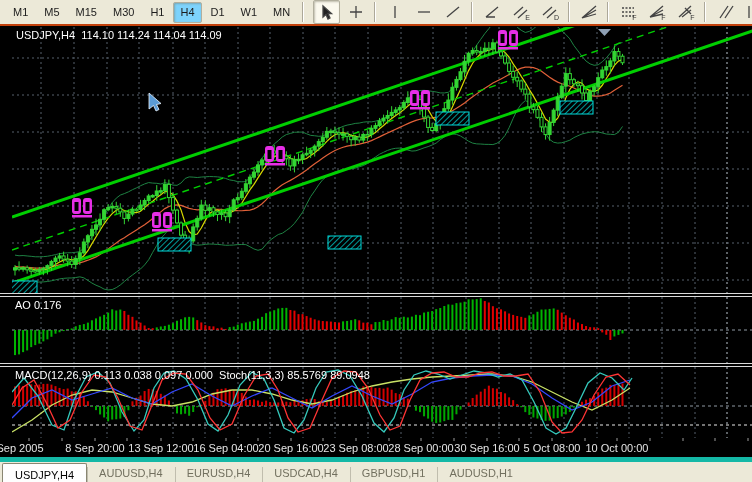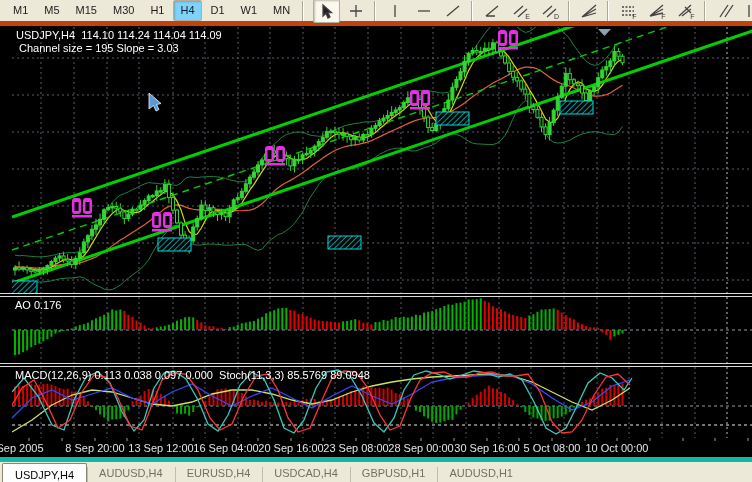--- a/index.html
+++ b/index.html
@@ -1,20 +1,20 @@
 <!DOCTYPE html>
 <html><head>
 <meta charset="utf-8">
 <style>
   html,body{margin:0;padding:0;background:#444;}
   #app{position:relative;width:752px;height:482px;background:#000;overflow:hidden;
        font-family:"Liberation Sans",sans-serif;-webkit-font-smoothing:none;}
   
   #toolbar{position:absolute;top:0;left:0;width:752px;height:26px;background:#ECE9D8;
-           border-bottom:5px solid #c2410c;display:flex;align-items:center;padding-left:5px;box-sizing:border-box;}
+           border-bottom:2px solid #c2410c;display:flex;align-items:center;padding-left:5px;box-sizing:border-box;}
   .tf-btn{font-size:11px;color:#1c1c1c;padding:3px 6px 4px;margin:0 1px;border:1px solid transparent;border-radius:2px;cursor:default;}
   .tf-btn.active{background:#7dd3fc;border:1px solid #b2af9e;box-shadow:inset 1px 1px 2px rgba(120,115,95,.45);}
   .tb-divider{width:0;height:20px;border-left:1px solid #aca899;border-right:1px solid #ffffff;margin:0 4px;}
   .tb-grip{width:5px;height:18px;margin:0 3px 0 1px;
            background:repeating-linear-gradient(180deg,#b7b4a3 0 2px,transparent 2px 4px);}
   .tool-btn{width:25px;height:22px;display:flex;align-items:center;justify-content:center;
             border:1px solid transparent;border-radius:2px;margin:0 1px;}
   .tool-btn.active{background:#FBF9EE;border:1px solid #b2af9e;box-shadow:inset 1px 1px 2px rgba(120,115,95,.45);}
   .tool-btn svg{display:block;}
   
@@ -140,21 +140,20 @@
         <span class="tool-btn" title="fibo-timezones">
           <svg width="18" height="16" viewBox="0 0 18 16">
             <path d="M4 2 V14 M9 2 V14 M14 2 V14" fill="none" stroke="#444" stroke-width="1.3"></path>
           </svg>
         </span>
       </span>
   </div>
 
   <div id="main-panel" class="panel">
     <div id="main-title" class="chart-label">USDJPY,H4  114.10 114.24 114.04 114.09</div>
-    <div id="main-subtitle" class="chart-label">Channel size = 195 Slope = 3.03</div>
     <svg id="main-svg" width="752" height="266">
         <g>
           <line x1="29" y1="0" x2="29" y2="266" stroke="#56606c" stroke-width="1" stroke-dasharray="2,3"></line>
           <line x1="62" y1="0" x2="62" y2="266" stroke="#56606c" stroke-width="1" stroke-dasharray="2,3"></line>
           <line x1="95" y1="0" x2="95" y2="266" stroke="#56606c" stroke-width="1" stroke-dasharray="2,3"></line>
           <line x1="127" y1="0" x2="127" y2="266" stroke="#56606c" stroke-width="1" stroke-dasharray="2,3"></line>
           <line x1="161" y1="0" x2="161" y2="266" stroke="#56606c" stroke-width="1" stroke-dasharray="2,3"></line>
           <line x1="193" y1="0" x2="193" y2="266" stroke="#56606c" stroke-width="1" stroke-dasharray="2,3"></line>
           <line x1="226" y1="0" x2="226" y2="266" stroke="#56606c" stroke-width="1" stroke-dasharray="2,3"></line>
           <line x1="258" y1="0" x2="258" y2="266" stroke="#56606c" stroke-width="1" stroke-dasharray="2,3"></line>

